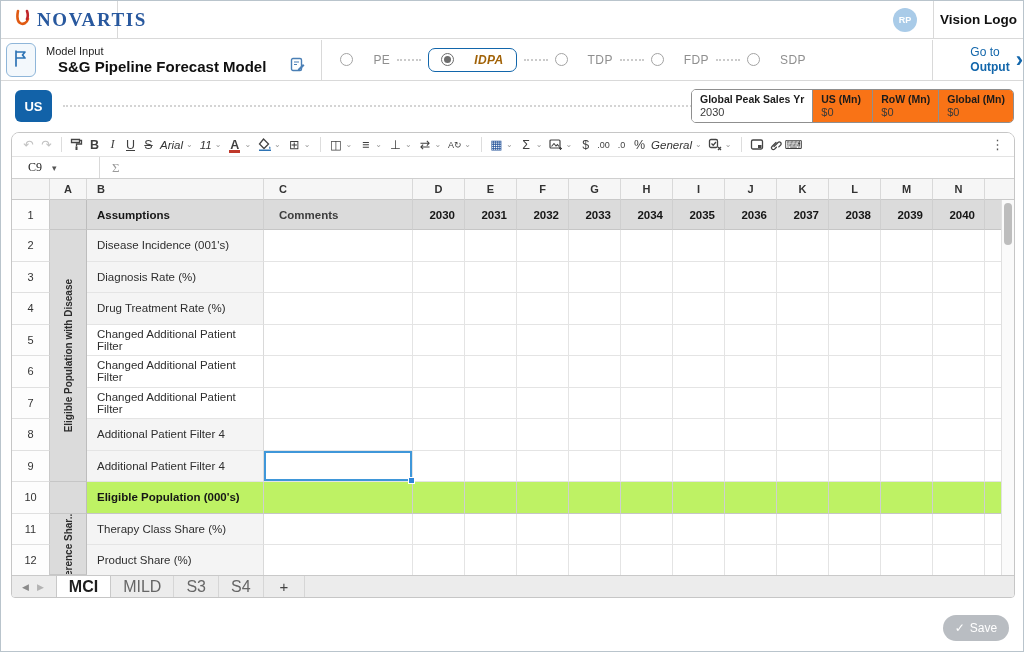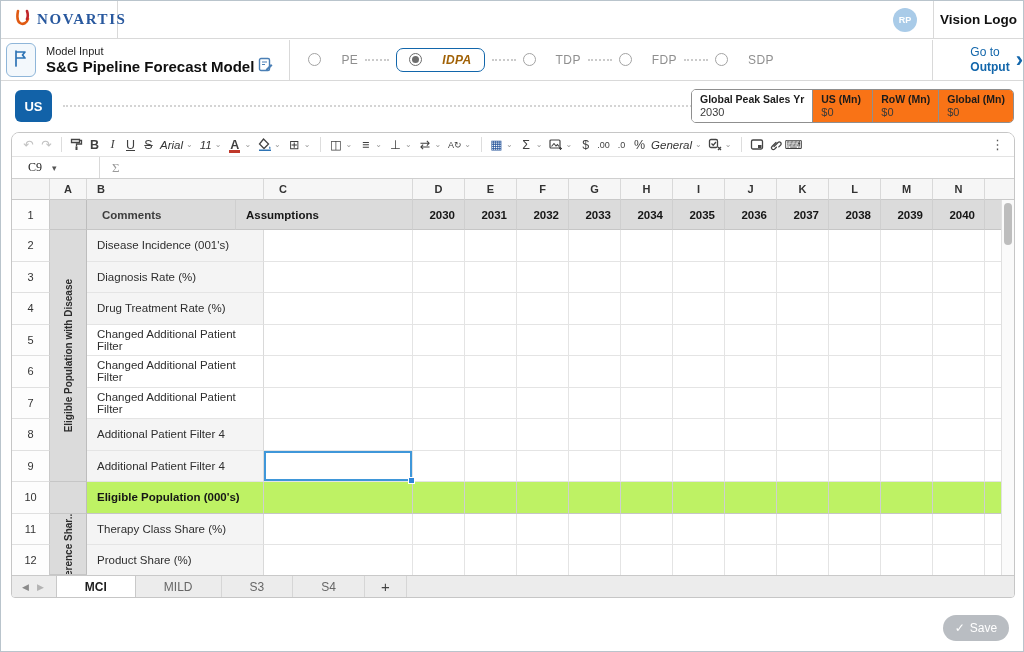--- a/index.html
+++ b/index.html
@@ -6,38 +6,38 @@
   html,body { background:#fff; }
   body { font-family:"Liberation Sans",sans-serif; }
   .app { position:relative; width:1024px; height:652px; background:#fff;
          border:1px solid #b9c4cc; overflow:hidden; }
 
   
   .hdr1 { position:absolute; top:0; left:0; right:0; height:38px; display:flex;
           border-bottom:1px solid #d9d9d9; background:#fff; }
   .brandbox { width:117px; height:100%; display:flex; align-items:center; gap:7px;
               padding-left:14px; border-right:1px solid #d9d9d9; }
-  .brandname { font-family:"Liberation Serif",serif; font-size:15px; font-weight:600;
+  .brandname { font-family:"Liberation Serif",serif; font-size:19px; font-weight:600;
                color:#28589e; letter-spacing:1.6px; }
   .hdr1-right { margin-left:auto; display:flex; align-items:center; height:100%; }
   .avatar { width:24px; height:24px; border-radius:50%; background:#a9cbe8; color:#fff;
             font-size:9px; font-weight:700; display:flex; align-items:center;
             justify-content:center; margin-right:16px; }
   .hdr1-div { width:1px; height:100%; background:#d9d9d9; }
   .visionlogo { width:89px; text-align:center; font-size:13.5px; font-weight:700; color:#111; }
 
   
   .hdr2 { position:absolute; top:39px; left:0; right:0; height:41px; display:flex;
           align-items:center; border-bottom:1px solid #d9d9d9; background:#fff; }
   .flagbtn { width:30px; height:34px; margin:0 10px 0 5px; border:1.5px solid #8fb6d9;
              border-radius:6px; background:#f3f8fc; display:flex; align-items:center;
              justify-content:center; cursor:pointer; }
   .titleblock { display:flex; flex-direction:column; justify-content:center; padding-right:16px; }
   .title-sm { font-size:11px; color:#222; }
-  .title-lg { font-size:15px; font-weight:700; color:#0f0f0f; display:flex; align-items:center; gap:4px; }
+  .title-lg { font-size:15px; font-weight:700; color:#0f0f0f; display:flex; align-items:center; gap:24px;margin-left:12px; }
   .hdr2-div { width:1px; height:100%; background:#d9d9d9; }
   .stages { flex:1; display:flex; align-items:center; padding-left:18px; }
   .stage { display:flex; align-items:flex-start; gap:20px; }
   .radio-o { width:13px; height:13px; border:1.5px solid #a3a3a3; border-radius:50%; background:#fff; }
   .radio-f { width:13px; height:13px; border:1.5px solid #6d6d6d; border-radius:50%; background:#fff;
              display:flex; align-items:center; justify-content:center; }
   .radio-f::after { content:""; width:7px; height:7px; border-radius:50%; background:#6d6d6d; }
   .stage-lbl { font-size:12px; color:#8f8f8f; letter-spacing:.4px; }
   .stage.sel { border:1.5px solid #1266ab; border-radius:7px; padding:4px 12px; }
   .stage.sel .stage-lbl { color:#a16207; font-weight:700;font-style:italic; }
@@ -137,21 +137,21 @@
              border-left:1px solid #e0e0e0; }
   .vthumb { position:absolute; top:3px; left:2px; width:8px; height:42px; background:#bdbdbd;
             border-radius:4px; cursor:grab; }
 
   
   .tabbar { height:22px; flex:0 0 auto; background:#ececec; border-top:1px solid #c9c9c9;
             display:flex; align-items:stretch; }
   .tabnav { display:flex; align-items:center; gap:8px; padding:0 12px 0 10px; }
   .tabarrow { font-size:9px; color:#8a8a8a; cursor:pointer; }
   .tabarrow.r { color:#b3b3b3; }
-  .stab { padding:0 28px; display:flex; align-items:center; font-size:12px; color:#666;
+  .stab { padding:0 12px; display:flex; align-items:center; font-size:16px; color:#666;
           cursor:pointer; border-right:1px solid #d6d6d6; }
   .stab.active { background:#fff; font-weight:700; color:#1d1d1d;
                  border-left:1px solid #c9c9c9; border-right:1px solid #c9c9c9; }
   .addtab { padding:0 16px; display:flex; align-items:center; font-size:15px; color:#444;
             cursor:pointer; border-right:1px solid #d6d6d6; }
 
   
   .savebtn { position:absolute; right:14px; bottom:10px; width:66px; height:26px;
              border:none; border-radius:13px; background:#b9bdc2; color:#fff; font-size:12px;
              display:flex; align-items:center; justify-content:center; gap:5px; cursor:default; }
@@ -378,22 +378,22 @@
           </div>
           <div class="acell" style="height:31.5px"></div>
           <div class="acell" style="flex:1 1 auto">
             <span class="vtext">erence Shar...</span>
           </div>
         </div>
 
         <div class="mainrows">
 
           <div class="srow r1">
+            <div class="cell b">Assumptions</div>
             <div class="cell c">Comments</div>
-            <div class="cell b">Assumptions</div>
             <span style="display:contents"><div class="cell yr">2030</div><div class="cell yr">2031</div><div class="cell yr">2032</div><div class="cell yr">2033</div><div class="cell yr">2034</div><div class="cell yr">2035</div><div class="cell yr">2036</div><div class="cell yr">2037</div><div class="cell yr">2038</div><div class="cell yr">2039</div><div class="cell yr">2040</div></span>
             <div class="cell fill"></div>
           </div>
 
           <span style="display:contents"><div class="srow">
                 <div class="cell b tint">Disease Incidence (001's)</div>
                 <div class="cell c"></div>
                 <div class="cell yr"></div>
                 <div class="cell yr"></div>
                 <div class="cell yr"></div>

